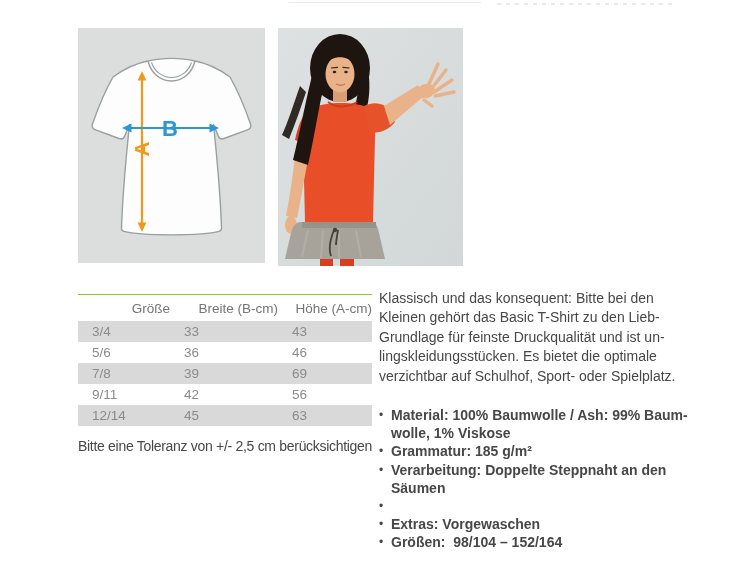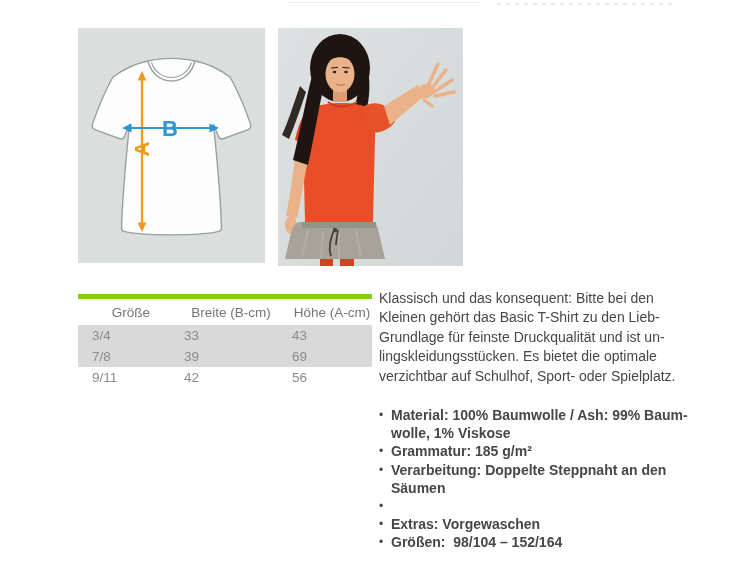--- a/index.html
+++ b/index.html
@@ -12,21 +12,21 @@
      background-image:repeating-linear-gradient(90deg,#e8ebeb 0 4px,transparent 4px 9px);}
 
   
   .diagram-panel{position:absolute;left:78px;top:28px;width:187px;height:235px;background:#dcdede;}
   .photo-panel{position:absolute;left:278px;top:28px;width:185px;height:238px;background:#d6dada;}
   .diagram-panel svg,.photo-panel svg{display:block;}
 
   
   .sizes{position:absolute;left:78px;top:294px;width:294px;border-collapse:collapse;
      font-size:13.5px;table-layout:fixed;}
-  .sizes th{border-top:5px solid #84cc16;font-weight:400;color:#757575;text-align:center;
+  .sizes th{border-top:1px solid #84cc16;font-weight:400;color:#757575;text-align:right;
      padding:6px 0 5px 14px;}
   .sizes td{color:#8b8b8b;text-align:left;padding:3px 0 3px 14px;}
   .sizes tr.alt td{background:#d9d9d9;}
 
   .tolerance{position:absolute;left:78px;top:438px;font-size:14px;letter-spacing:-0.3px;color:#474747;}
 
   
   .desc{position:absolute;left:379px;top:289px;width:330px;color:#474747;
      font-size:14px;line-height:19.4px;}
   .desc div{white-space:pre;}
@@ -149,33 +149,44 @@
         <th>Breite (B-cm)</th>
         <th>Höhe (A-cm)</th>
       </tr>
     </thead>
     <tbody>
       <tr class="alt">
         <td>3/4</td>
         <td>33</td>
         <td>43</td>
       </tr>
+      <tr>
+        <td>5/6</td>
+        <td>36</td>
+        <td>46</td>
+      </tr>
       <tr class="alt">
         <td>7/8</td>
         <td>39</td>
         <td>69</td>
       </tr>
       <tr>
         <td>9/11</td>
         <td>42</td>
         <td>56</td>
       </tr>
+      <tr class="alt">
+        <td>12/14</td>
+        <td>45</td>
+        <td>63</td>
+      </tr>
     </tbody>
   </table>
 
+  <div class="tolerance">Bitte eine Toleranz von +/- 2,5 cm berücksichtigen</div>
 
   <div class="desc">
     <div>Klassisch und das konsequent: Bitte bei den</div>
     <div>Kleinen gehört das Basic T-Shirt zu den Lieb-</div>
     <div>Grundlage für feinste Druckqualität und ist un-</div>
     <div>lingskleidungsstücken. Es bietet die optimale</div>
     <div>verzichtbar auf Schulhof, Sport- oder Spielplatz.</div>
   </div>
 
   <div class="features">

